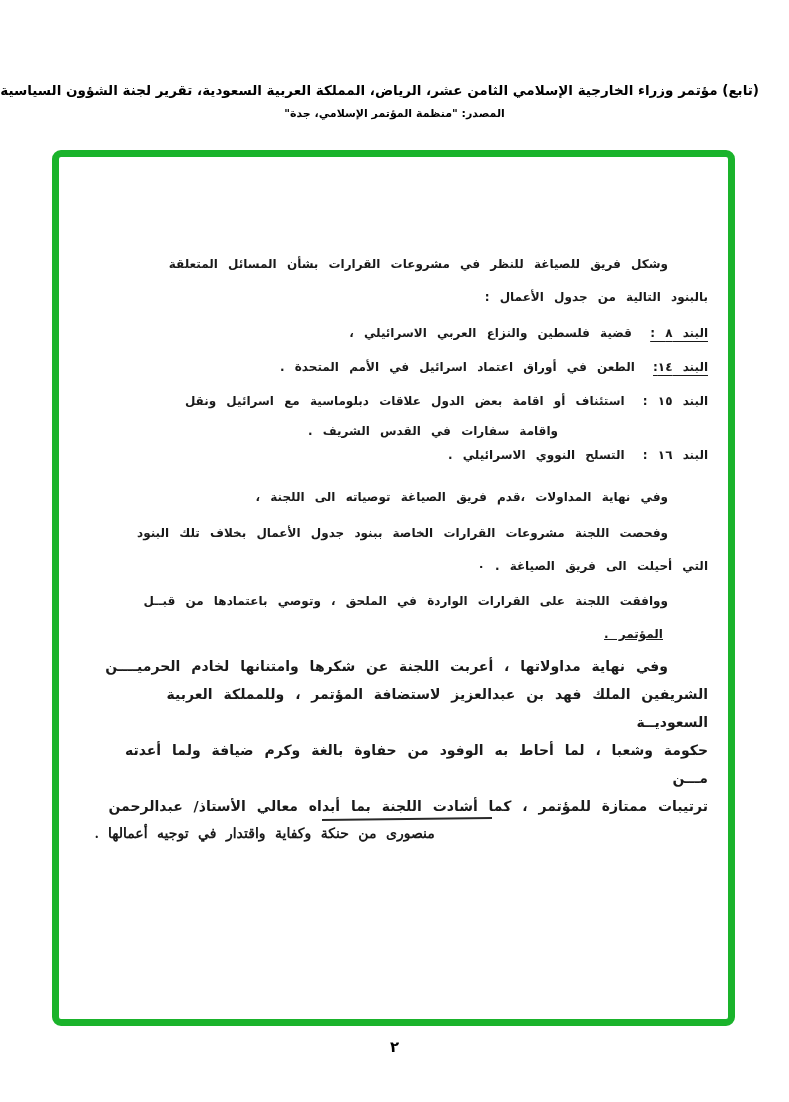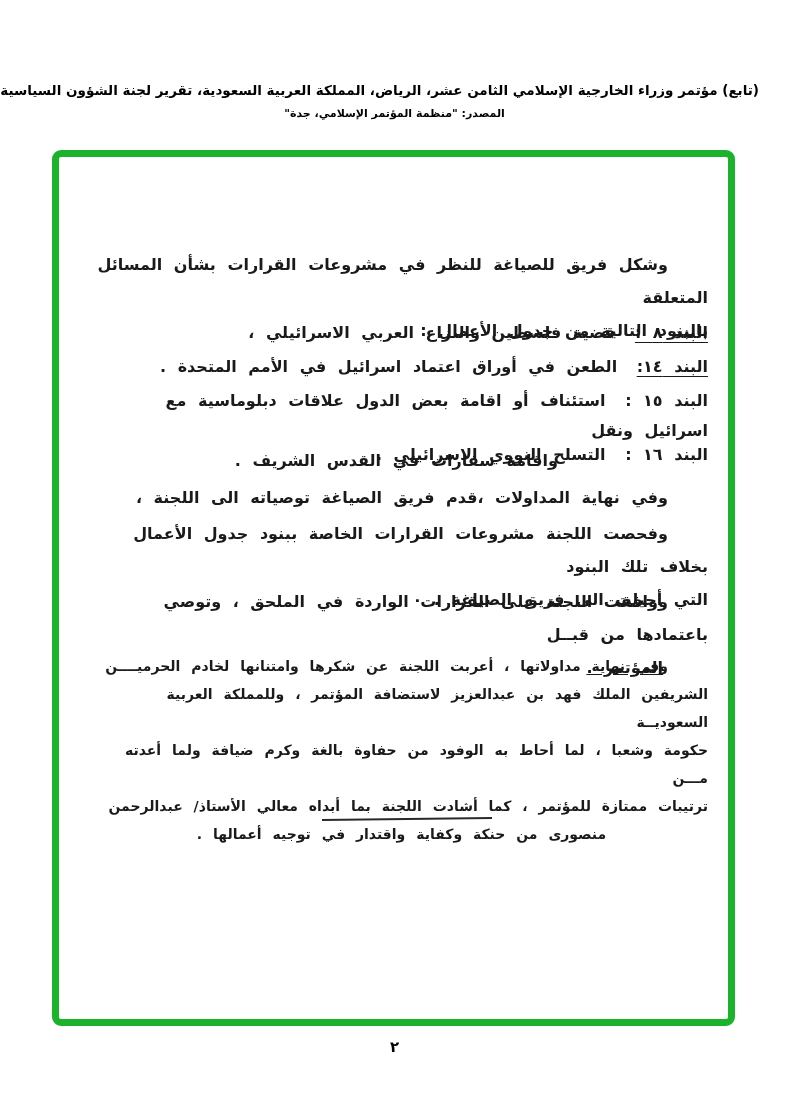--- a/index.html
+++ b/index.html
@@ -44,32 +44,32 @@
     border: 7px solid #1ab32b;
     border-radius: 9px;
   }
   
   .tblock {
     position: absolute;
     left: 95px;
     width: 613px;
     direction: rtl;
     text-align: right;
-    font-size: 16px;
+    font-size: 12px;
     font-weight: bold;
     line-height: 33px;
     word-spacing: 6px;
     color: #1a1a1a;
   }
   .indent { text-indent: 40px; }
   .u { text-decoration: underline; text-underline-offset: 4px; }
   .item-label { margin-left: 8px; }
   .cont-indent { padding-right: 150px; }
   .cont-small { padding-right: 45px; text-decoration: underline; }
-  .last-left { text-align: center; }
+  .last-left { text-align: left; font-family: Liberation Serif, serif; }
   .closing { line-height: 28px; font-size: 14px; }
   
   .divider {
     position: absolute;
     left: 322px; top: 818px;
     width: 170px; height: 0;
     border-top: 2px solid #2a2a2a;
     transform: rotate(-0.7deg);
   }
   

